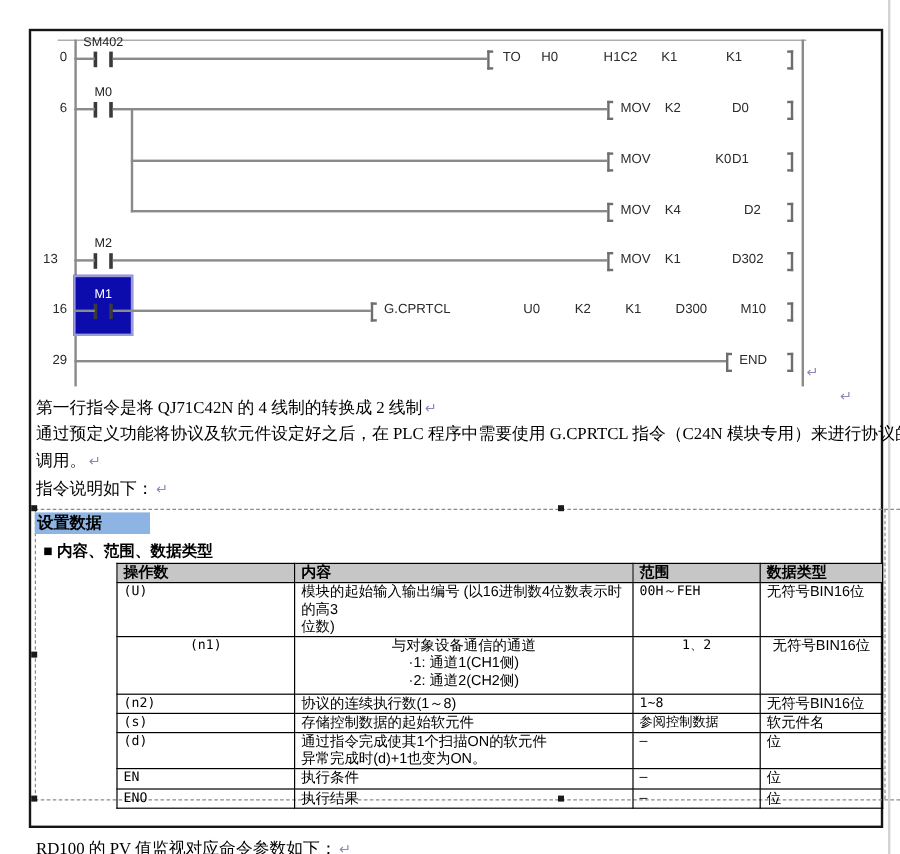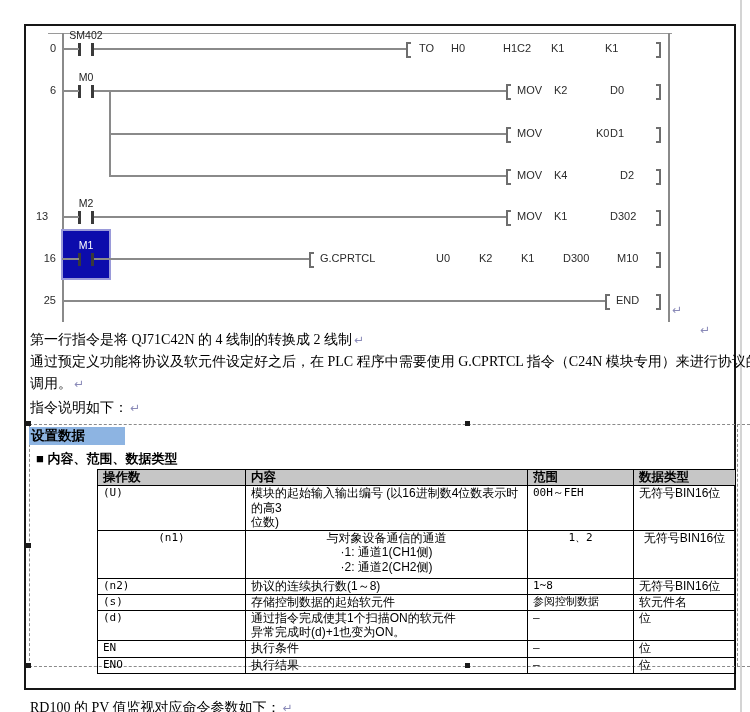--- a/index.html
+++ b/index.html
@@ -112,21 +112,21 @@
       <div class="wire" style="left:62px;top:258px;width:17px;"></div>
       <div class="lb" style="left:309px;top:252px;"></div>
       <div class="op" style="left:320px;top:252px;">G.CPRTCL</div>
       <div class="op" style="left:436px;top:252px;">U0</div>
       <div class="op" style="left:479px;top:252px;">K2</div>
       <div class="op" style="left:521px;top:252px;">K1</div>
       <div class="op" style="left:563px;top:252px;">D300</div>
       <div class="op" style="left:617px;top:252px;">M10</div>
       <div class="rb" style="left:656px;top:252px;"></div>
       <div class="wire" style="left:94px;top:258px;width:215px;"></div>
-      <div class="step-num" style="top:294px;">25</div>
+      <div class="step-num" style="top:294px;">29</div>
       <div class="lb" style="left:605px;top:294px;"></div>
       <div class="op" style="left:616px;top:294px;">END</div>
       <div class="rb" style="left:656px;top:294px;"></div>
       <div class="wire" style="left:62px;top:300px;width:543px;"></div>
     </div>
 
   <span class="pilcrow-abs" style="left:672px;top:303px;">↵</span>
   <span class="pilcrow-abs" style="left:700px;top:323px;">↵</span>
 
   <div class="para" style="top:331px;"><span>第一行指令是将 QJ71C42N 的 4 线制的转换成 2 线制</span><span class="pilcrow">↵</span></div>

